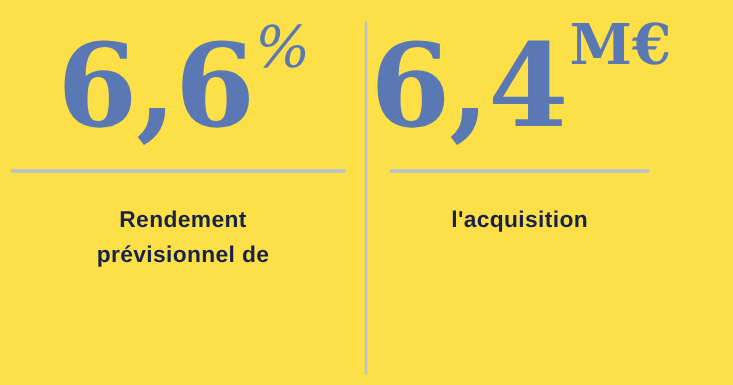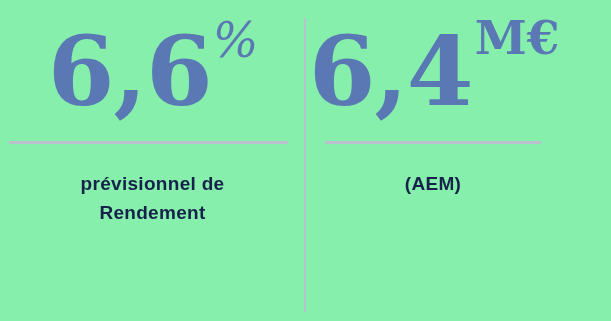--- a/index.html
+++ b/index.html
@@ -12,21 +12,21 @@
     height: 321px;
     font-family: "Liberation Sans", sans-serif;
     -webkit-font-smoothing: antialiased;
   }
 
   .stats-board {
     position: relative;
     width: 611px;
     height: 321px;
     display: flex;
-    background: #86efac;
+    background: #fde047;
     overflow: hidden;
   }
 
   .stat-panel {
     position: relative;
     box-sizing: border-box;
     height: 321px;
     display: flex;
     flex-direction: column;
     align-items: center;
@@ -128,30 +128,30 @@
 <body>
 
 <div class="stats-board">
 
   <div class="stat-panel left">
     <div class="value-row">
       <div class="value"><span>6,6</span><span class="unit pct">%</span></div>
     </div>
     <div class="rule"></div>
     <div class="caption">
+      <div>Rendement</div>
       <div>prévisionnel de</div>
-      <div>Rendement</div>
     </div>
   </div>
 
   <div class="divider"></div>
 
   <div class="stat-panel right">
     <div class="value-row">
       <div class="value"><span>6,4</span><span class="unit meur">M€</span></div>
     </div>
     <div class="rule"></div>
     <div class="caption">
-      <div>(AEM)</div>
+      <div>l'acquisition</div>
     </div>
   </div>
 
 </div>
 
 </body></html>

